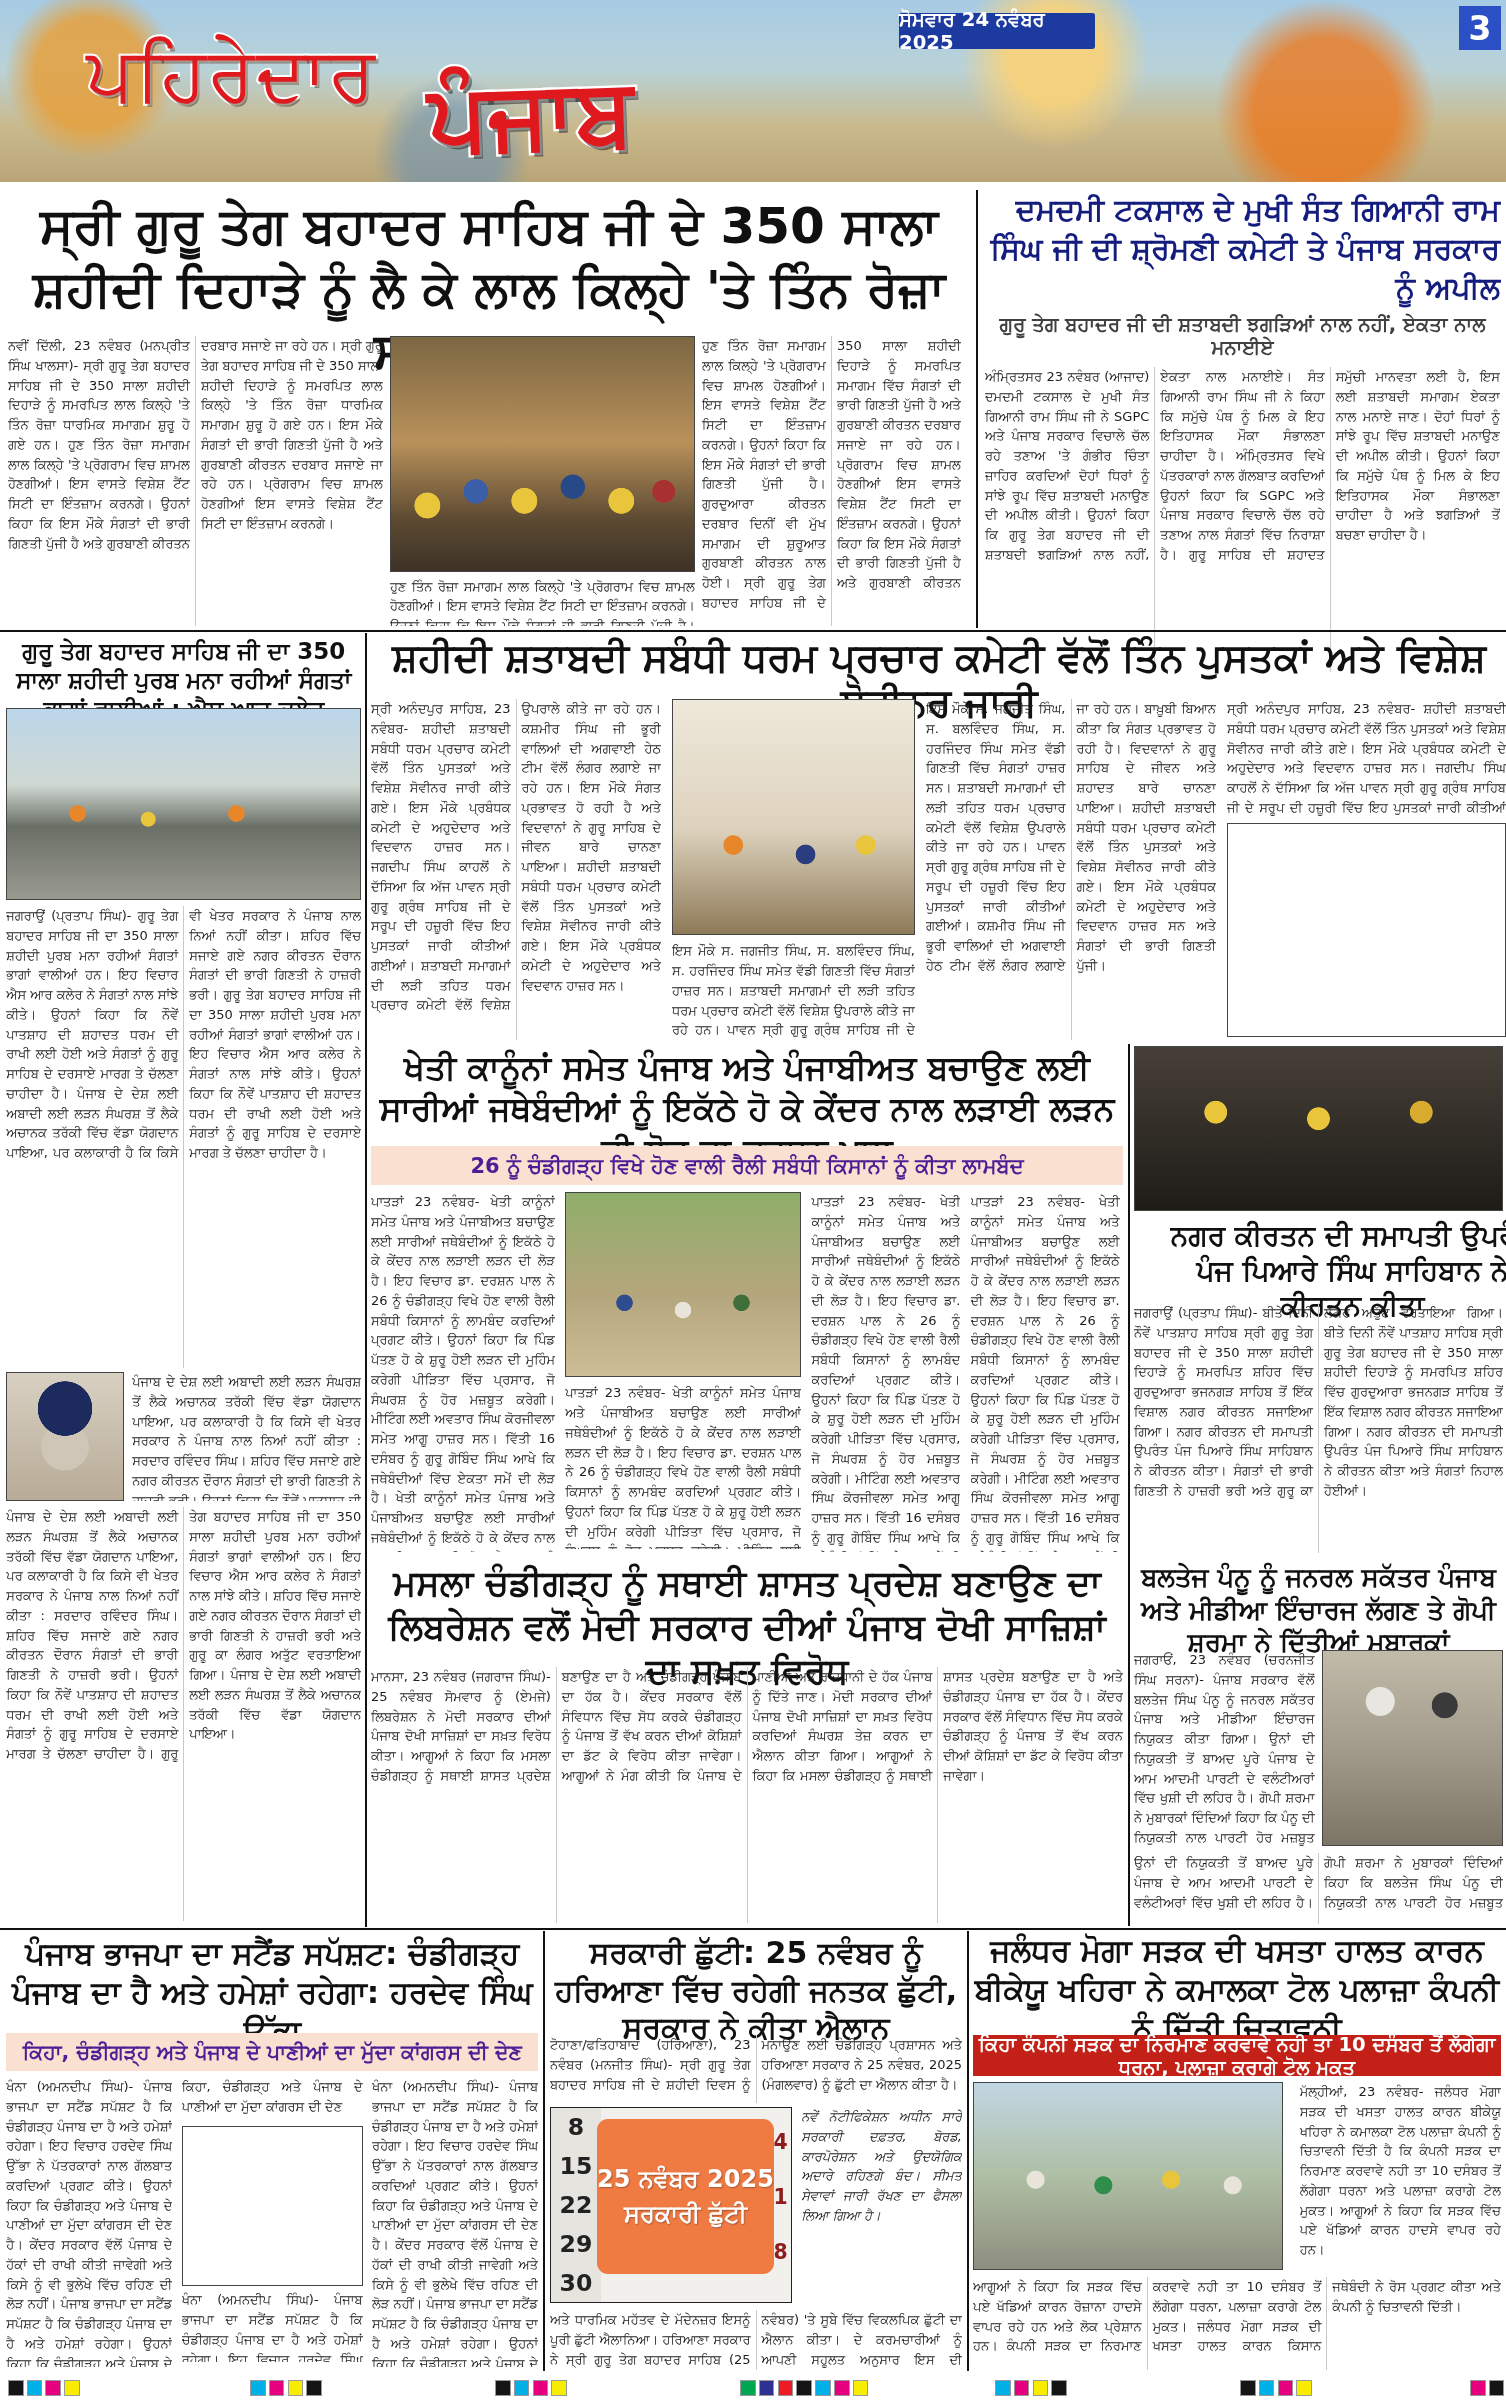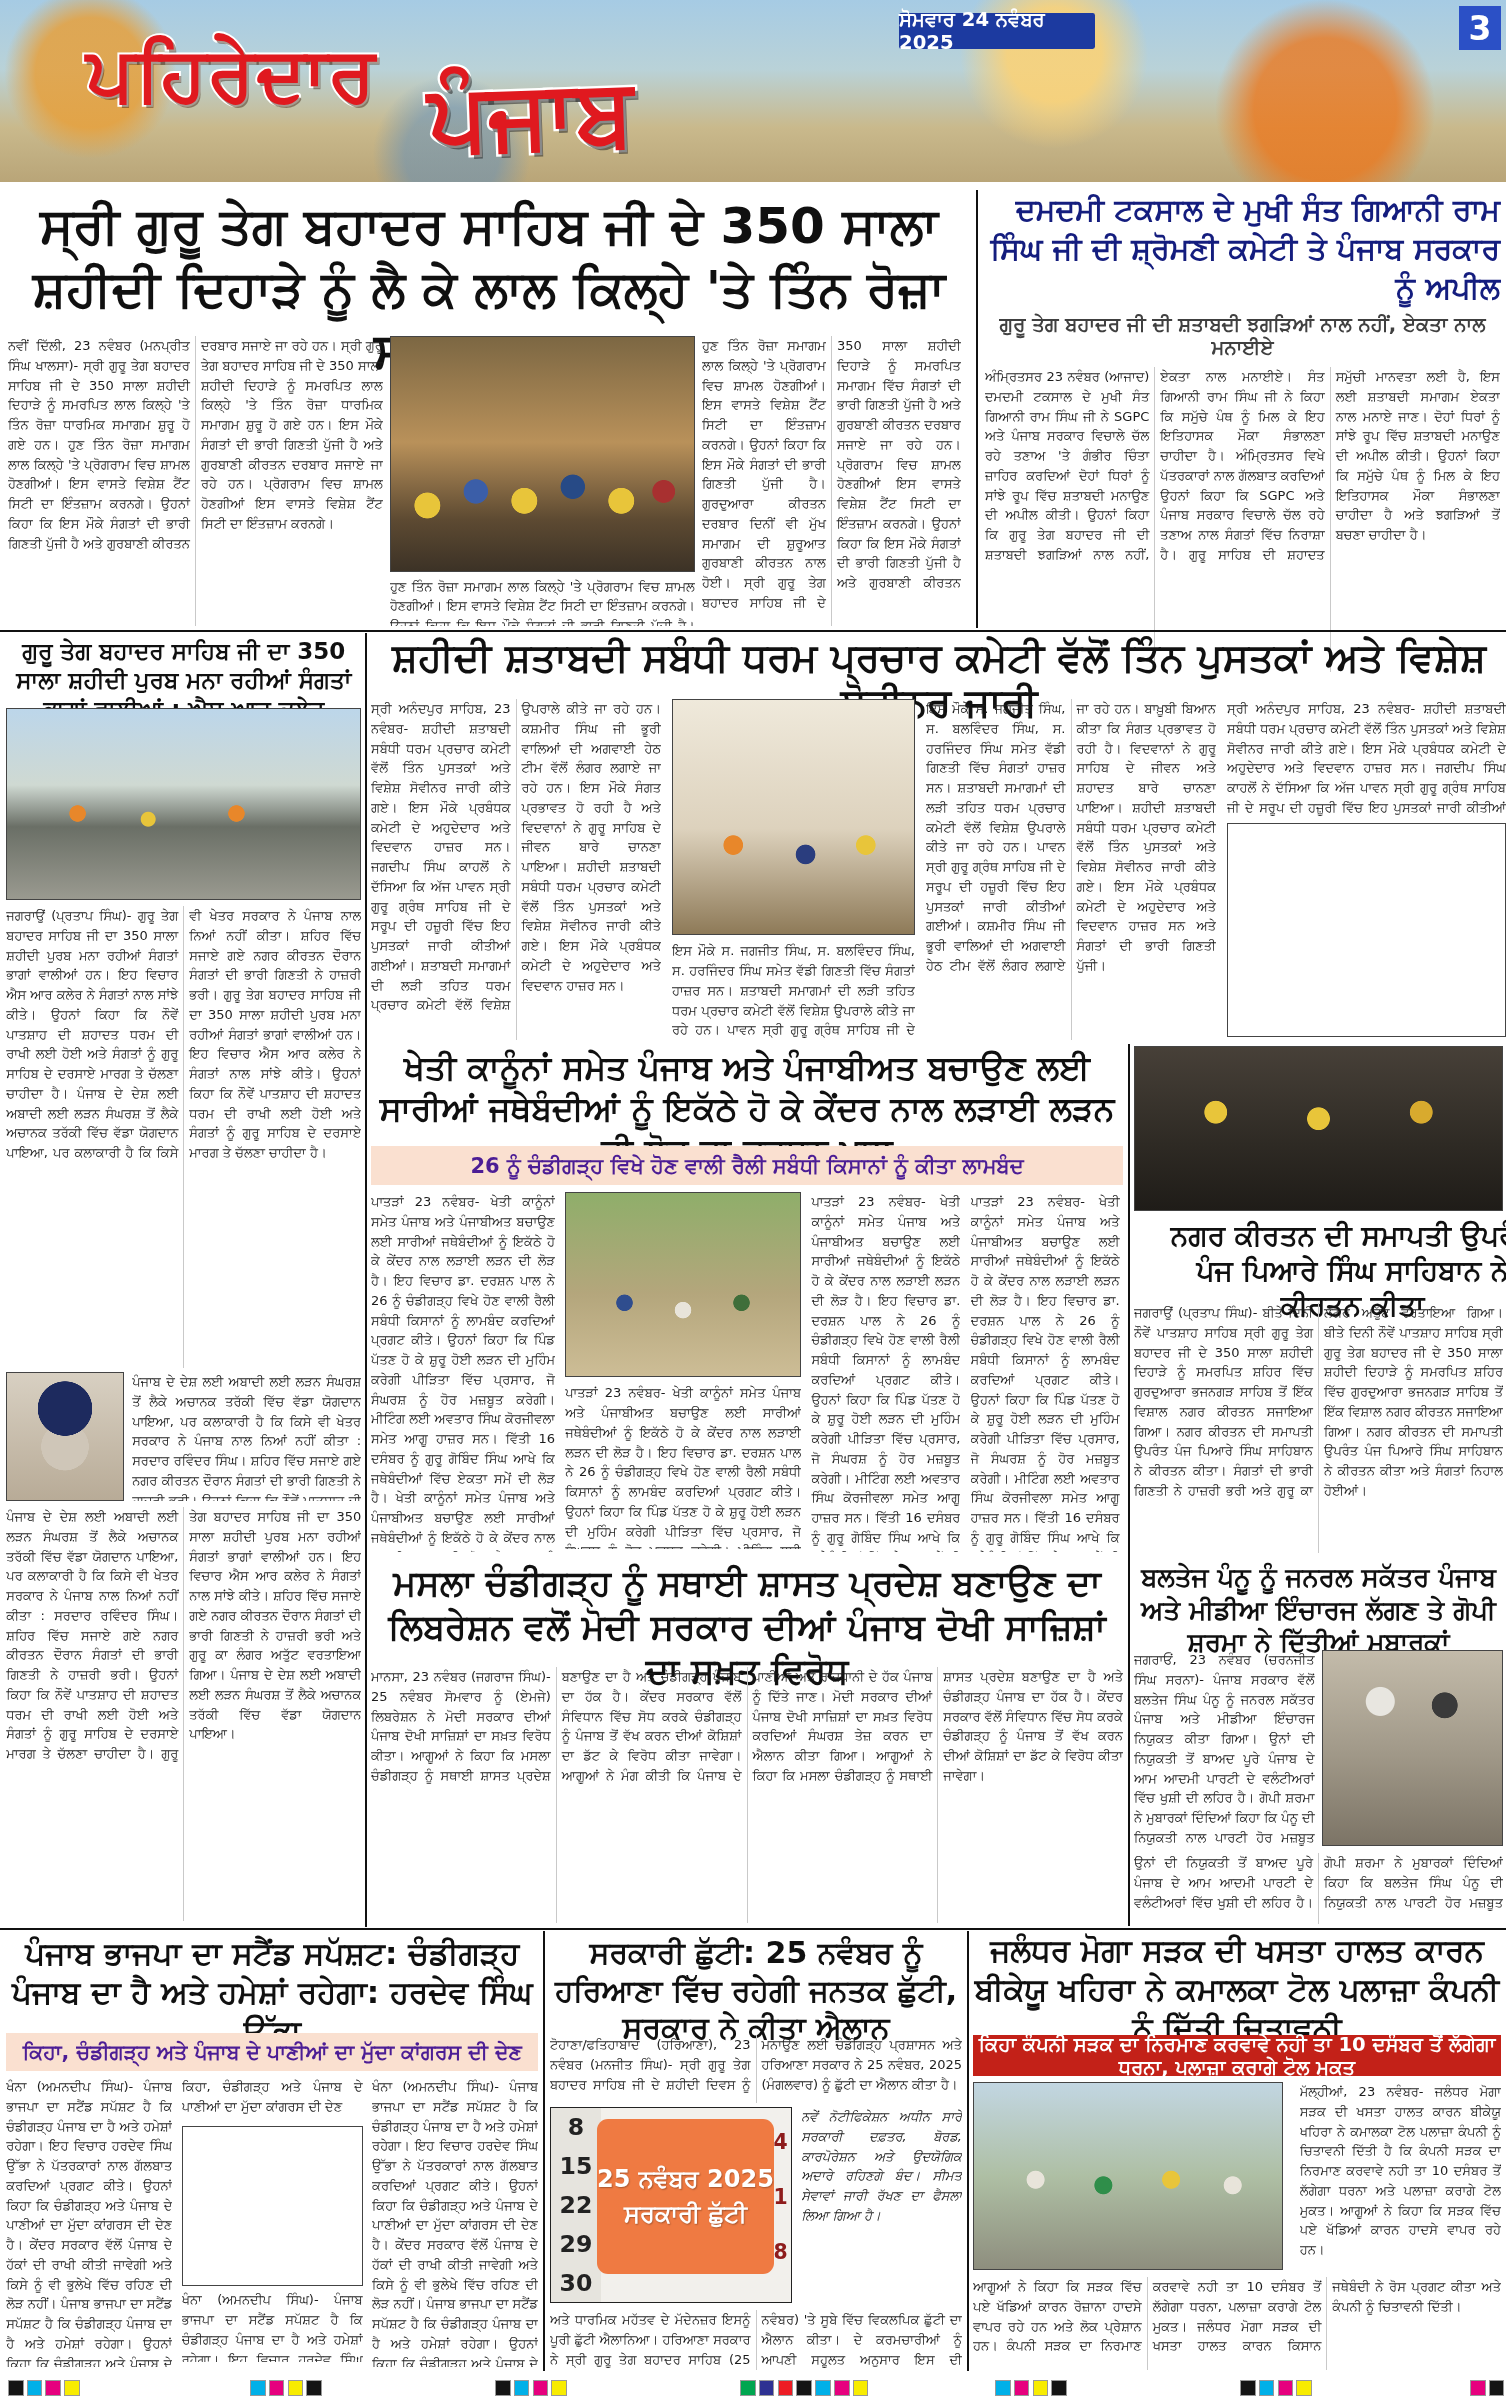--- a/index.html
+++ b/index.html
@@ -14,21 +14,21 @@
   #masthead {
     left:0; top:0; width:1506px; height:182px;
     background:
       radial-gradient(circle at 6% 40%, rgba(230,160,60,.85) 0 55px, rgba(230,160,60,0) 86px),
       radial-gradient(circle at 30% 85%, rgba(90,140,190,.5) 0 47px, rgba(90,140,190,0) 79px),
       radial-gradient(circle at 88% 60%, rgba(235,120,30,.8) 0 71px, rgba(235,120,30,0) 110px),
       radial-gradient(circle at 70% 30%, rgba(250,210,120,.9) 0 47px, rgba(250,210,120,0) 94px),
       linear-gradient(180deg,#a6cbe4 0%, #b9d2d8 38%, #c9b98c 70%, #b9a578 100%);
   }
   #logo {
-    left:86px; top:30px; font-size:75px; font-weight:bold; color:#e0191f;
+    left:86px; top:30px; font-size:75px; font-weight:normal; color:#e0191f;
     -webkit-text-stroke:3.9px #ffffff; paint-order:stroke fill;
     text-shadow:2.4px 3.1px 0 rgba(60,30,10,.45); letter-spacing:1.6px;
   }
   #section-title {
     left:428px; top:61px; font-size:93px; font-weight:bold; color:#e0191f;
     -webkit-text-stroke:4.7px #ffffff; paint-order:stroke fill;
     text-shadow:3.1px 3.9px 0 rgba(40,40,40,.55); transform:rotate(-2deg);
   }
   #date-bar {
     left:899px; top:12.6px; width:196px; height:36px; background:#1c3aa0;

